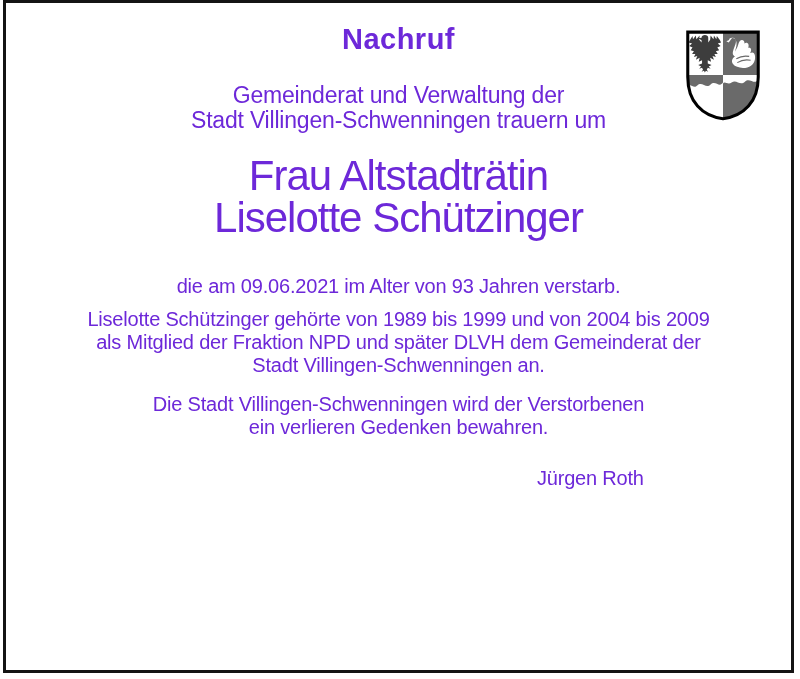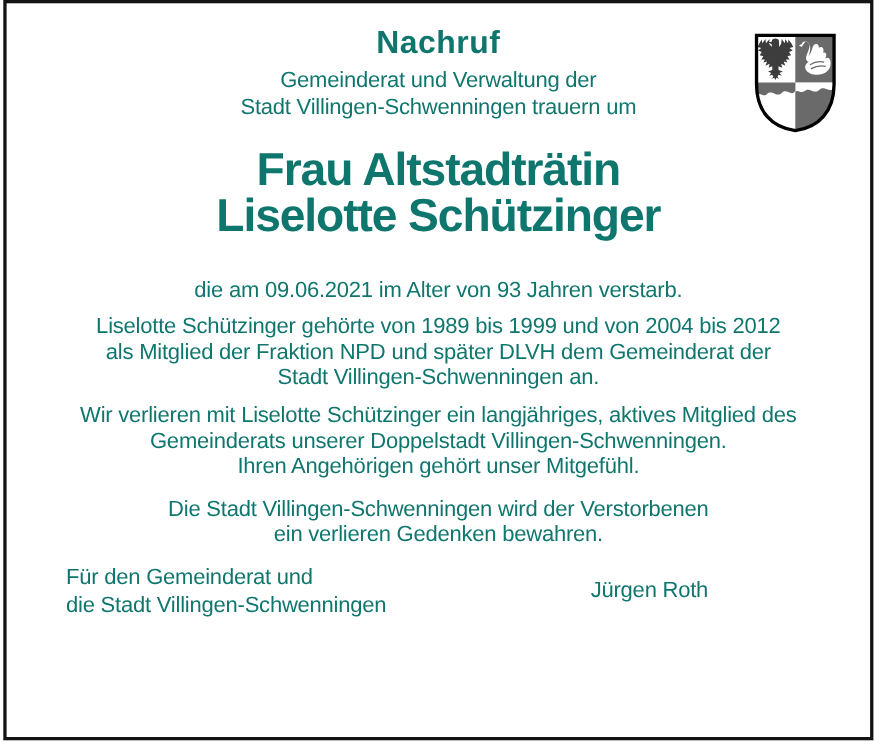--- a/index.html
+++ b/index.html
@@ -9,44 +9,44 @@
     font-family: "Liberation Sans", sans-serif;
     overflow: hidden;
   }
   .notice-frame {
     position: absolute;
     left: 3px; top: 0;
     width: 791px; height: 673px;
     box-sizing: border-box;
     border: 3px solid #141414;
     background: #ffffff;
-    color: #0f766e;
+    color: #6d28d9;
   }
   .pre { white-space: pre-line; }
 
   .notice-title {
     margin: 20px 0 0 0;
     font-size: 29px;
     line-height: 32px;
     font-weight: bold;
     letter-spacing: 0.5px;
     text-align: center;
   }
   .intro-text {
-    margin-top: 6px;
-    font-size: 20px;
+    margin-top: 28px;
+    font-size: 23px;
     line-height: 25px;
     letter-spacing: -0.2px;
     text-align: center;
   }
   .deceased-name {
     margin-top: 22px;
     font-size: 42px;
     line-height: 42px;
-    font-weight: bold;
+    font-weight: normal;
     letter-spacing: -1px;
     text-align: center;
   }
   .death-line {
     margin-top: 14px;
     font-size: 20px;
     line-height: 24px;
     letter-spacing: -0.2px;
     text-align: center;
   }
@@ -141,33 +141,28 @@
   <h1 class="notice-title">Nachruf</h1>
 
   <div class="intro-text pre">Gemeinderat und Verwaltung der
 Stadt Villingen-Schwenningen trauern um</div>
 
   <h2 class="deceased-name pre">Frau Altstadträtin
 Liselotte Schützinger</h2>
 
   <div class="death-line">die am 09.06.2021 im Alter von 93 Jahren verstarb.</div>
 
-  <p class="para p1 pre">Liselotte Schützinger gehörte von 1989 bis 1999 und von 2004 bis 2012
+  <p class="para p1 pre">Liselotte Schützinger gehörte von 1989 bis 1999 und von 2004 bis 2009
 als Mitglied der Fraktion NPD und später DLVH dem Gemeinderat der
 Stadt Villingen-Schwenningen an.</p>
 
 
-  <p class="para p3 pre">Wir verlieren mit Liselotte Schützinger ein langjähriges, aktives Mitglied des
-Gemeinderats unserer Doppelstadt Villingen-Schwenningen.
-Ihren Angehörigen gehört unser Mitgefühl.</p>
 
   <p class="para p4 pre">Die Stadt Villingen-Schwenningen wird der Verstorbenen
 ein verlieren Gedenken bewahren.</p>
 
   <div class="signature-block">
-    <div class="signature-left pre">Für den Gemeinderat und
-die Stadt Villingen-Schwenningen</div>
     <div class="signature-right">
       <div>Jürgen Roth</div>
     </div>
   </div>
 
 </div>
 
 </body></html>

